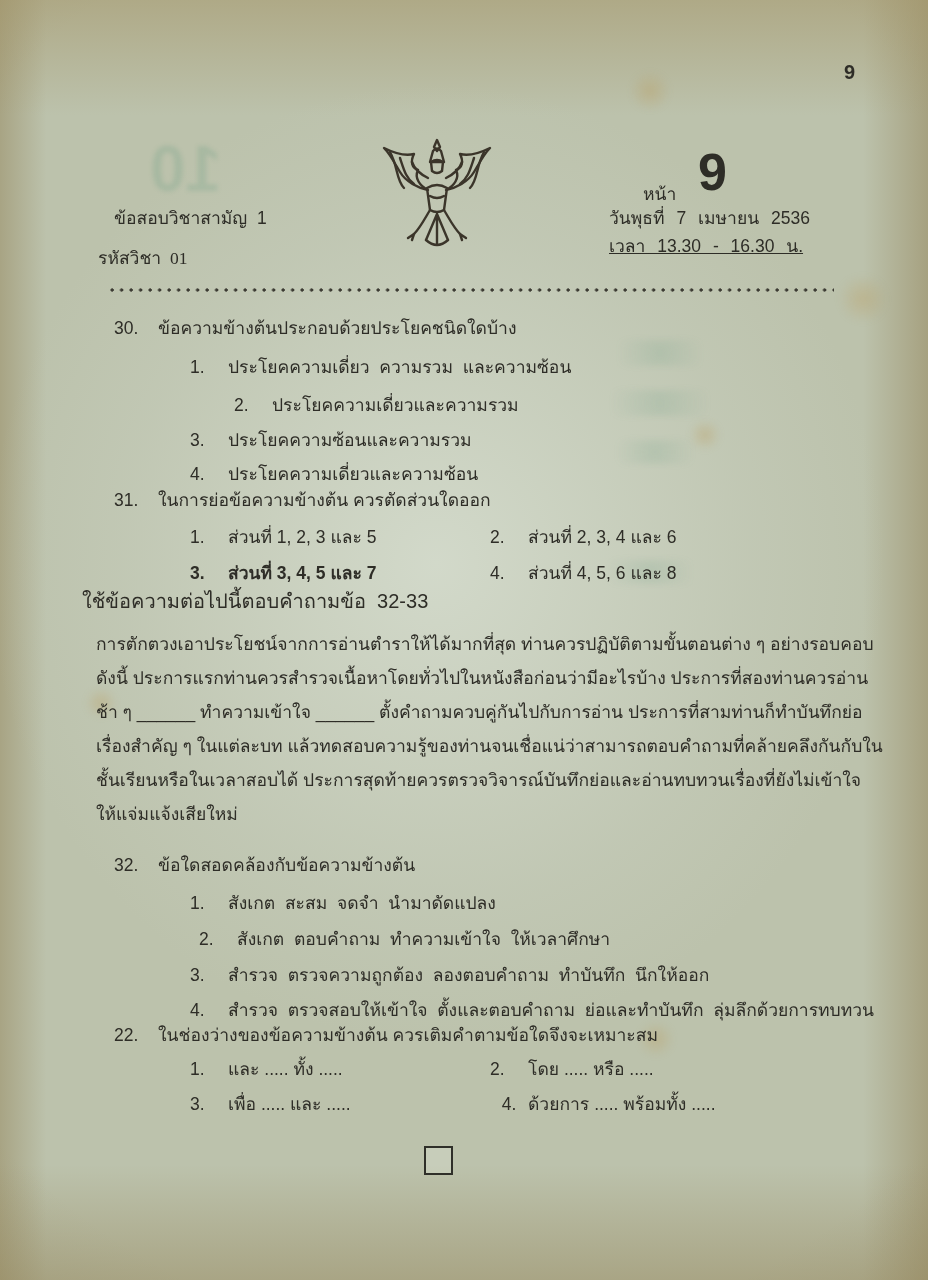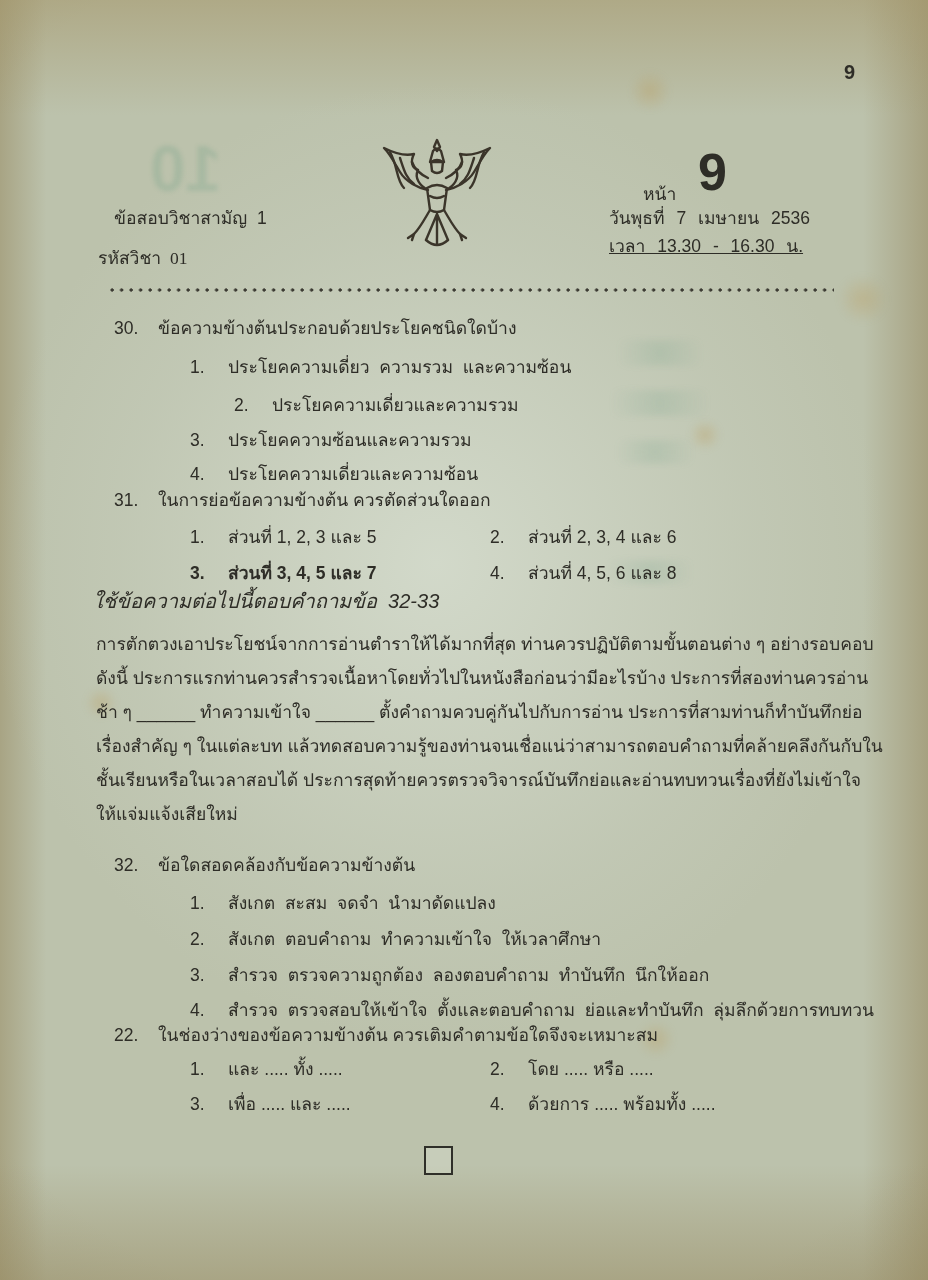--- a/index.html
+++ b/index.html
@@ -100,34 +100,34 @@
 <div class="abs t" style="left:190px;top:395px;margin-left:44px;"><span class="onum">2.</span><span>ประโยคความเดี่ยวและความรวม</span></div>
 <div class="abs t" style="left:190px;top:430px;"><span class="onum">3.</span><span>ประโยคความซ้อนและความรวม</span></div>
 <div class="abs t" style="left:190px;top:464px;"><span class="onum">4.</span><span>ประโยคความเดี่ยวและความซ้อน</span></div>
 
 <div class="abs t" style="left:114px;top:490px;"><span class="qnum">31.</span><span>ในการย่อข้อความข้างต้น ควรตัดส่วนใดออก</span></div>
 <div class="abs t" style="left:190px;top:527px;"><span class="onum">1.</span><span>ส่วนที่ 1, 2, 3 และ 5</span></div>
 <div class="abs t" style="left:490px;top:527px;"><span class="onum">2.</span><span>ส่วนที่ 2, 3, 4 และ 6</span></div>
 <div class="abs t" style="left:190px;top:563px;font-weight:bold;"><span class="onum">3.</span><span>ส่วนที่ 3, 4, 5 และ 7</span></div>
 <div class="abs t" style="left:490px;top:563px;"><span class="onum">4.</span><span>ส่วนที่ 4, 5, 6 และ 8</span></div>
 
-<div class="abs sechead" style="left:93px;top:589px;font-style:italic;">ใช้ข้อความต่อไปนี้ตอบคำถามข้อ  32-33</div>
+<div class="abs sechead" style="left:82px;top:589px;">ใช้ข้อความต่อไปนี้ตอบคำถามข้อ  32-33</div>
 
 <div class="abs t" style="left:96px;top:634px;">การตักตวงเอาประโยชน์จากการอ่านตำราให้ได้มากที่สุด ท่านควรปฏิบัติตามขั้นตอนต่าง ๆ อย่างรอบคอบ</div>
 <div class="abs t" style="left:96px;top:668px;">ดังนี้ ประการแรกท่านควรสำรวจเนื้อหาโดยทั่วไปในหนังสือก่อนว่ามีอะไรบ้าง ประการที่สองท่านควรอ่าน</div>
 <div class="abs t" style="left:96px;top:702px;">ช้า ๆ ______ ทำความเข้าใจ ______ ตั้งคำถามควบคู่กันไปกับการอ่าน ประการที่สามท่านก็ทำบันทึกย่อ</div>
 <div class="abs t" style="left:96px;top:736px;">เรื่องสำคัญ ๆ ในแต่ละบท แล้วทดสอบความรู้ของท่านจนเชื่อแน่ว่าสามารถตอบคำถามที่คล้ายคลึงกันกับใน</div>
 <div class="abs t" style="left:96px;top:770px;">ชั้นเรียนหรือในเวลาสอบได้ ประการสุดท้ายควรตรวจวิจารณ์บันทึกย่อและอ่านทบทวนเรื่องที่ยังไม่เข้าใจ</div>
 <div class="abs t" style="left:96px;top:804px;">ให้แจ่มแจ้งเสียใหม่</div>
 
 <div class="abs t" style="left:114px;top:855px;"><span class="qnum">32.</span><span>ข้อใดสอดคล้องกับข้อความข้างต้น</span></div>
 <div class="abs t" style="left:190px;top:893px;"><span class="onum">1.</span><span>สังเกต  สะสม  จดจำ  นำมาดัดแปลง</span></div>
-<div class="abs t" style="left:190px;top:929px;"><span class="onum">2.</span><span>สังเกต  ตอบคำถาม  ทำความเข้าใจ  ให้เวลาศึกษา</span></div>
+<div class="abs t" style="left:199px;top:929px;"><span class="onum">2.</span><span>สังเกต  ตอบคำถาม  ทำความเข้าใจ  ให้เวลาศึกษา</span></div>
 <div class="abs t" style="left:190px;top:965px;"><span class="onum">3.</span><span>สำรวจ  ตรวจความถูกต้อง  ลองตอบคำถาม  ทำบันทึก  นึกให้ออก</span></div>
 <div class="abs t" style="left:190px;top:1000px;"><span class="onum">4.</span><span>สำรวจ  ตรวจสอบให้เข้าใจ  ตั้งและตอบคำถาม  ย่อและทำบันทึก  ลุ่มลึกด้วยการทบทวน</span></div>
 
 <div class="abs t" style="left:114px;top:1025px;"><span class="qnum">22.</span><span>ในช่องว่างของข้อความข้างต้น ควรเติมคำตามข้อใดจึงจะเหมาะสม</span></div>
 <div class="abs t" style="left:190px;top:1059px;"><span class="onum">1.</span><span>และ ..... ทั้ง .....</span></div>
 <div class="abs t" style="left:490px;top:1059px;"><span class="onum">2.</span><span>โดย ..... หรือ .....</span></div>
 <div class="abs t" style="left:190px;top:1094px;"><span class="onum">3.</span><span>เพื่อ ..... และ .....</span></div>
-<div class="abs t" style="left:490px;top:1094px;"><span class="onum">4.</span><span>ด้วยการ ..... พร้อมทั้ง .....</span></div>
+<div class="abs t" style="left:490px;top:1094px;text-align:center;"><span class="onum">4.</span><span>ด้วยการ ..... พร้อมทั้ง .....</span></div>
 
 <div class="abs ansbox" style="left:424px;top:1146px;"></div>
 
 </body></html>

